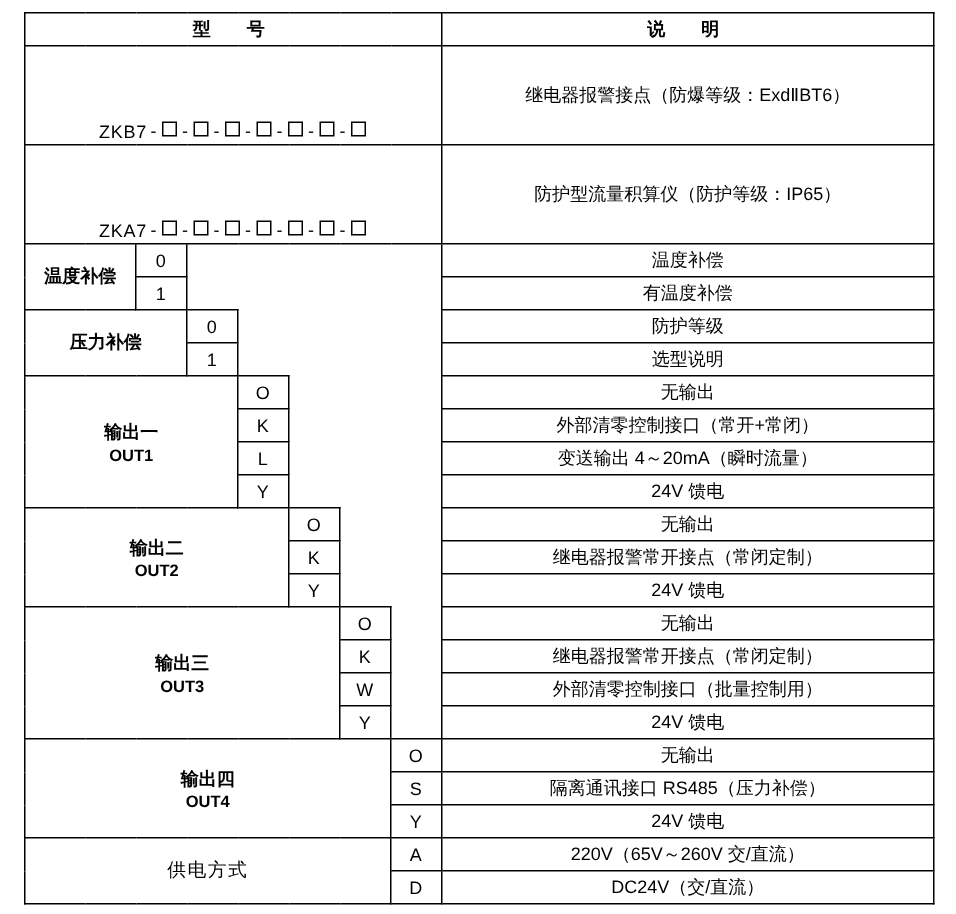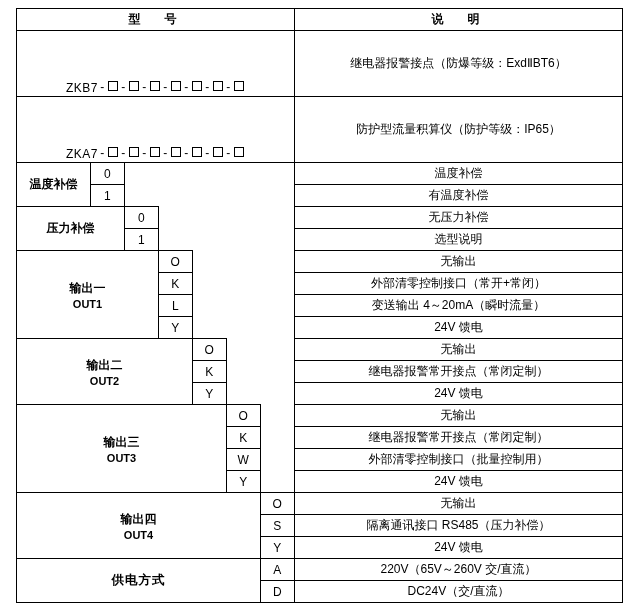--- a/index.html
+++ b/index.html
@@ -91,21 +91,21 @@
     border: 1px solid #000;
     margin: 0 1px;
     vertical-align: 1px;
   }
   .dash {
     display: inline-block;
     width: 9px;
     vertical-align: 1px;
   }
   .supname {
-    font-weight: bold;
+    font-weight: normal;
     font-size: 12.5px;
     letter-spacing: 1px;
   }
 </style>
 </head>
 <body>
 
 <div class="page">
 
 
@@ -166,21 +166,21 @@
         <td class="desc">有温度补偿</td>
       </tr>
 
       <tr>
         <td class="rowlabel" colspan="3" rowspan="2">压力补偿</td>
         <td class="code">0</td>
         <td class="nb"></td>
         <td class="nb"></td>
         <td class="nb"></td>
         <td class="nb"></td>
-        <td class="desc">无压力补偿</td>
+        <td class="desc">防护等级</td>
       </tr>
       <tr>
         <td class="code">1</td>
         <td class="nb"></td>
         <td class="nb"></td>
         <td class="nb"></td>
         <td class="nb"></td>
         <td class="desc">选型说明</td>
       </tr>
 

